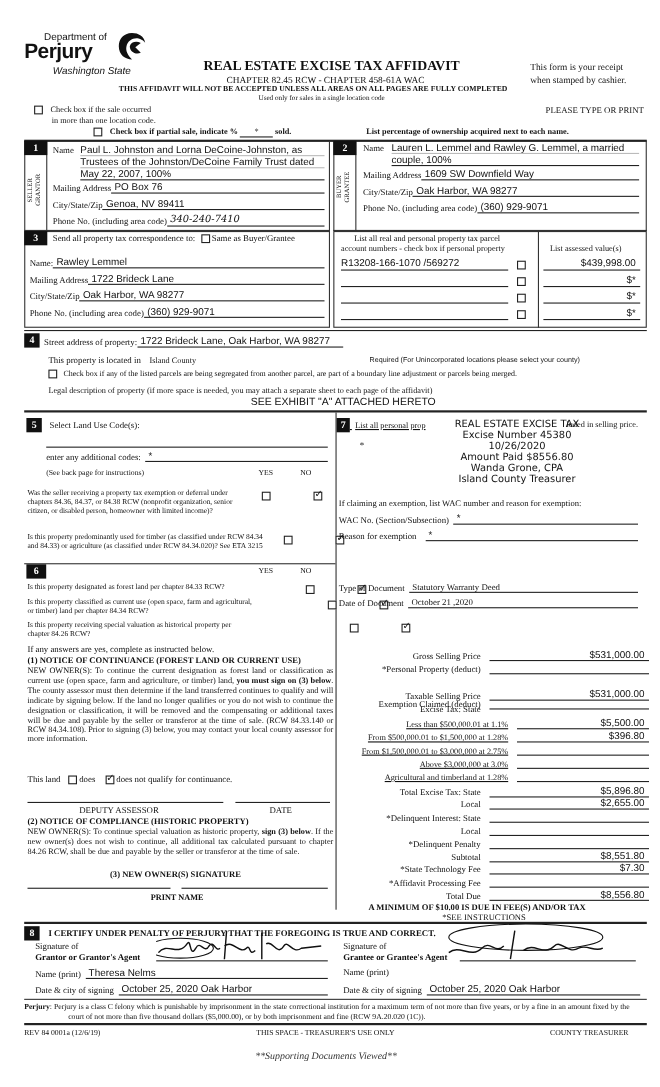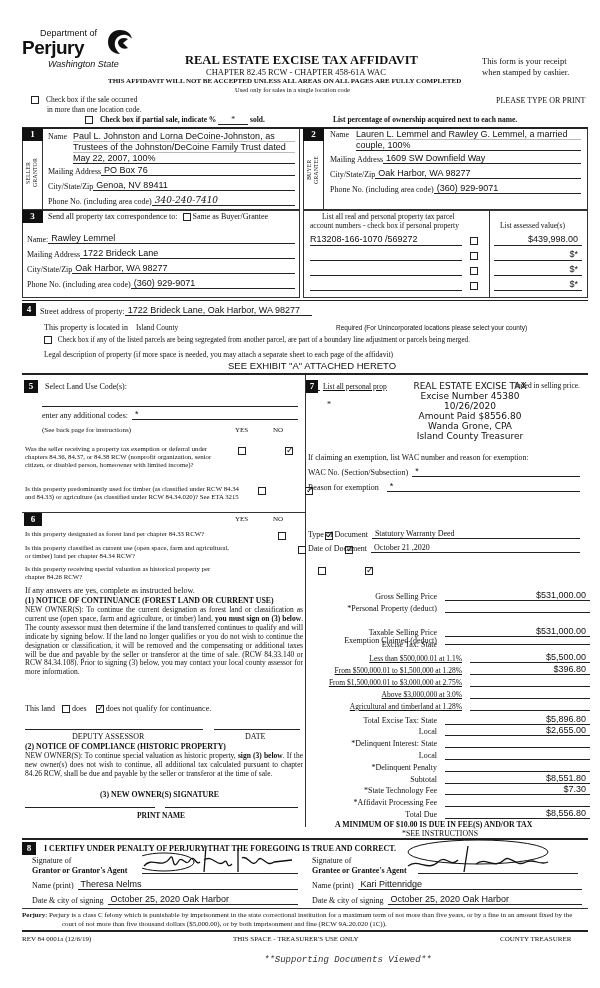--- a/index.html
+++ b/index.html
@@ -402,32 +402,31 @@
 <div class="abs" style="left:312px; top:856px; font-size:8px;">Signature of</div>
 <div class="abs bold" style="left:312px; top:866px; font-size:8px;">Grantee or Grantee's Agent</div>
 <div class="abs" style="left:418px; top:852px; width:160px; height:22px; border-bottom:1px solid #222;">
   <svg width="170" height="40" viewBox="0 0 170 40" style="position:absolute; top:-14px; left:-20px;">
     <ellipse cx="80" cy="14" rx="70" ry="12" stroke="#111" stroke-width="1" fill="none"></ellipse>
     <path d="M10 28 C20 20 30 34 40 24 C48 16 52 30 60 22 M70 8 L66 34 M78 26 C88 18 96 32 106 22 C112 16 118 30 128 24 C136 20 142 28 150 24" stroke="#111" stroke-width="1.3" fill="none"></path>
   </svg>
 </div>
 <div class="row" style="left:312px; top:879px; width:270px;">
   <span class="lbl">Name (print)</span>
-  <span class="val" style="margin-left:4px;">Kari Pittenridge</span>
 </div>
 <div class="row" style="left:312px; top:894px; width:270px;">
   <span class="lbl">Date &amp; city of signing</span>
   <span class="val" style="margin-left:4px;">October 25, 2020 Oak Harbor</span>
 </div>
 
 
 <div class="abs" style="left:22px; top:908px; width:566px; height:1px; background:#333;"></div>
 <div class="abs" style="left:22px; top:911px; width:566px; font-size:7px; line-height:8.5px; text-indent:0; padding-left:40px; text-indent:-40px;">
   <b>Perjury</b><span>: Perjury is a class C felony which is punishable by imprisonment in the state correctional institution for a maximum term of not more than five years, or by a fine in an amount fixed by the court of not more than five thousand dollars ($5,000.00), or by both imprisonment and fine (RCW 9A.20.020 (1C)).</span>
 </div>
 <div class="hline" style="left:22px; top:930px; width:566px; height:1.5px;"></div>
 <div class="abs" style="left:22px; top:935px; font-size:7px;">REV 84 0001a (12/6/19)</div>
 <div class="abs" style="left:233px; top:935px; font-size:7px;">THIS SPACE - TREASURER'S USE ONLY</div>
 <div class="abs" style="left:500px; top:935px; font-size:7px;">COUNTY TREASURER</div>
-<div class="abs" style="left:232px; top:955px; font-size:9px; font-style:italic; font-family:Liberation Mono, monospace; color:#333;margin-left:32px;">**Supporting Documents Viewed**</div>
+<div class="abs" style="left:232px; top:955px; font-size:9px; font-style:italic; font-family:Liberation Serif, serif; color:#333;">**Supporting Documents Viewed**</div>
 
 
 
 
 </body></html>

